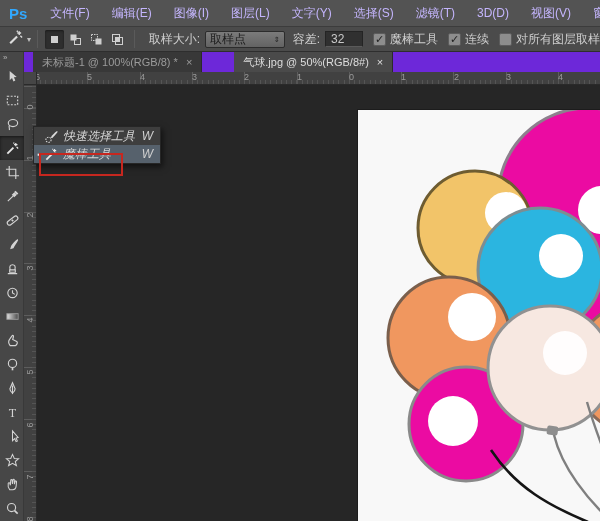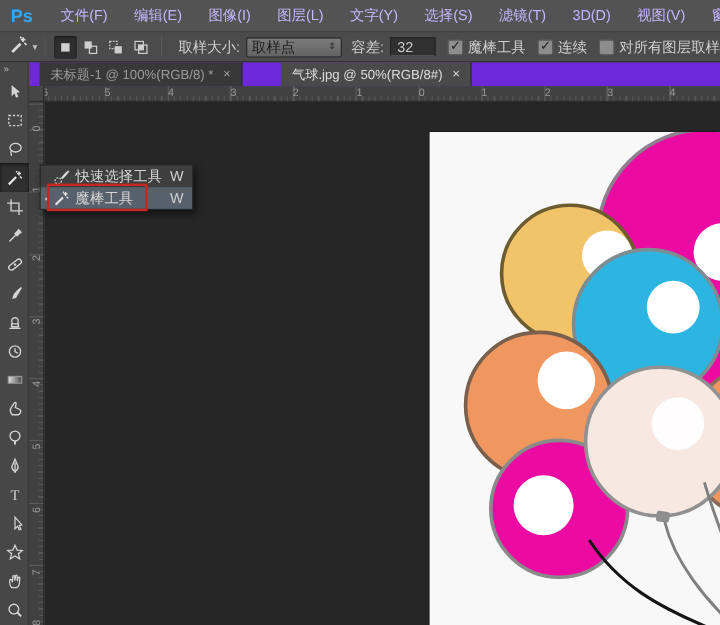--- a/index.html
+++ b/index.html
@@ -77,23 +77,23 @@
   .rl-num { position:absolute; left:1px; font-size:9px; color:#9a9a9a;
     transform:rotate(-90deg); transform-origin:center; width:10px; text-align:center; z-index:2; }
   .ruler-corner { position:absolute; left:24px; top:72px; width:13px; height:13px;
     background:#464646; border-right:1px solid #2a2a2a; border-bottom:1px solid #2a2a2a; z-index:6; }
   
   .pasteboard { position:absolute; left:37px; top:85px; right:0; bottom:0; background:#262626; }
   .canvas { position:absolute; left:321px; top:25px; width:242px; height:411px;
     background:#f8f8f8; box-shadow:0 0 0 1px #1c1c1c; }
   .canvas svg { display:block; }
   
-  .flyout { position:absolute; left:33px; top:137px; width:128px;
+  .flyout { position:absolute; left:33px; top:126px; width:128px;
     background:#3e3e3e; border:1px solid #262626; box-shadow:2px 3px 6px rgba(0,0,0,.55);
-    z-index:40; font-size:12px; color:#d6d6d6; }
+    z-index:40; font-size:12px; color:#d6d6d6;font-style:italic; }
   .flyout-row { height:18px; display:flex; align-items:center; padding:0 5px 0 1px; }
   .flyout-row.selected { background:var(--selected-row); }
   .fly-bullet { width:8px; font-size:8px; text-align:center; color:#e8e8e8; }
   .fly-icon { width:17px; display:flex; justify-content:center; }
   .fly-label { flex:1; margin-left:3px; white-space:nowrap; }
   .fly-key { color:#cfcfcf; margin-right:2px; }
   .red-box { position:absolute; left:39px; top:153px; width:84px; height:23px;
     border:2px solid var(--annotation-red); z-index:50; pointer-events:none; }
 </style>
 </head>

